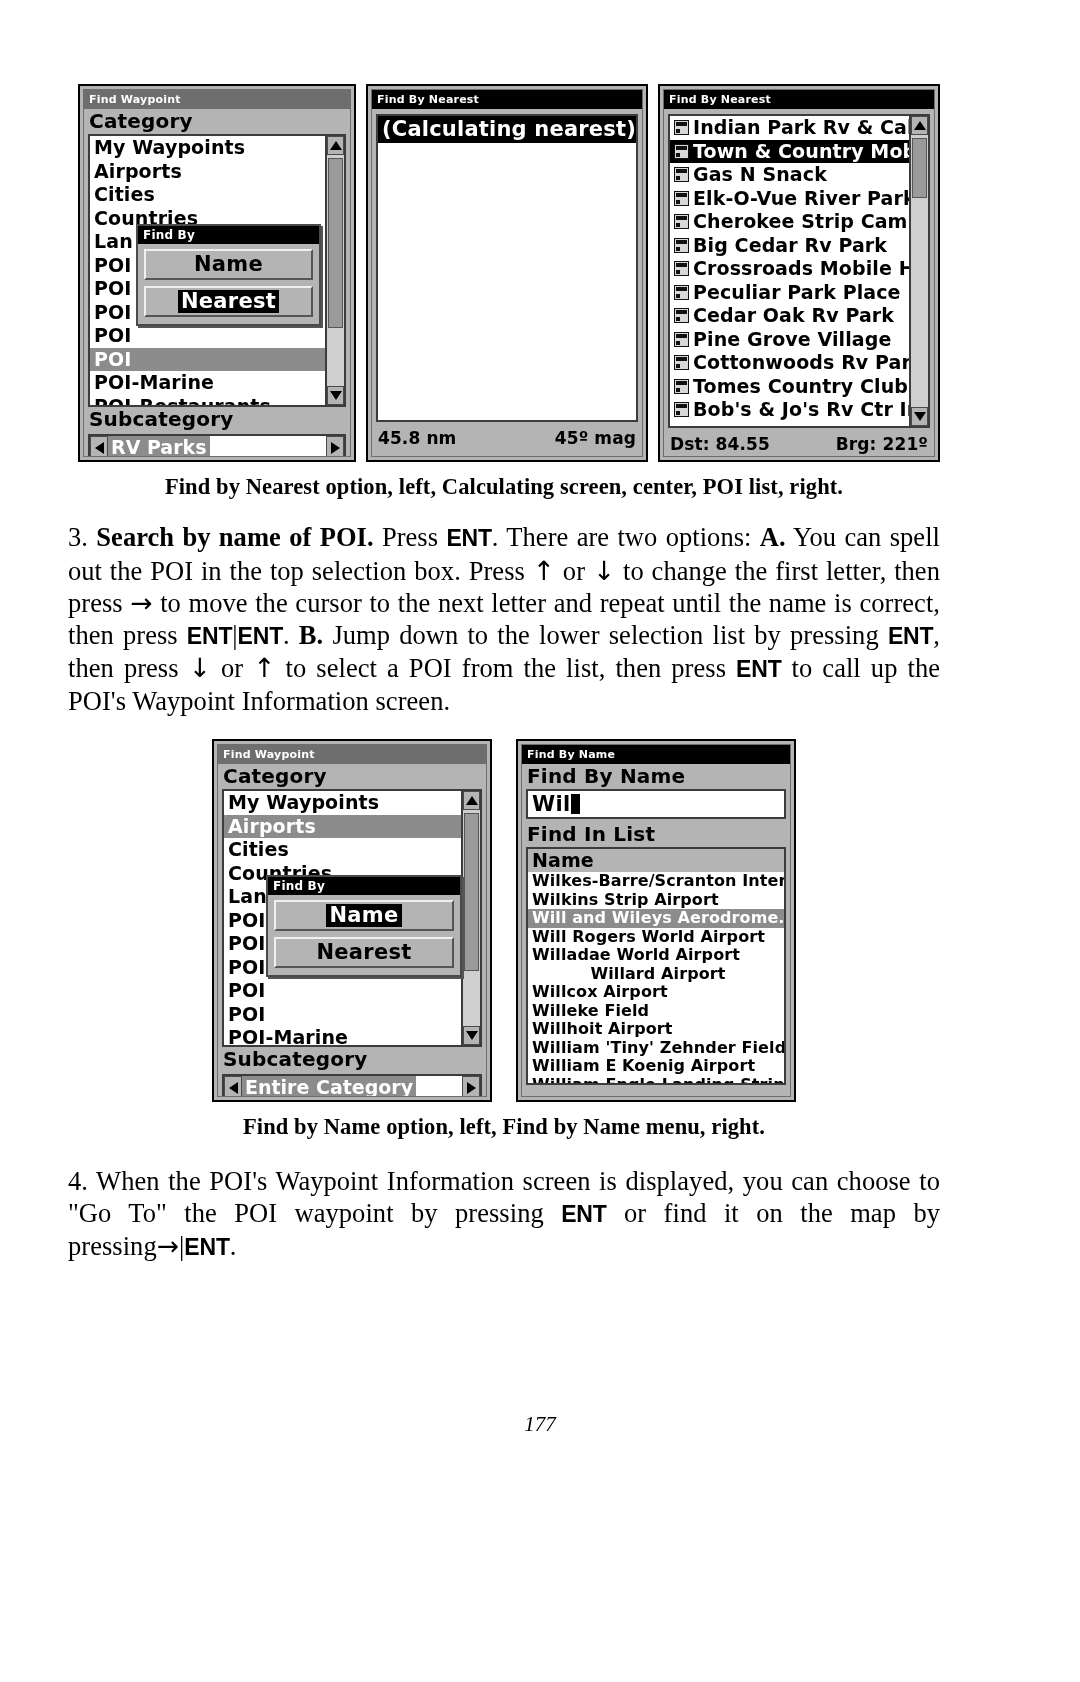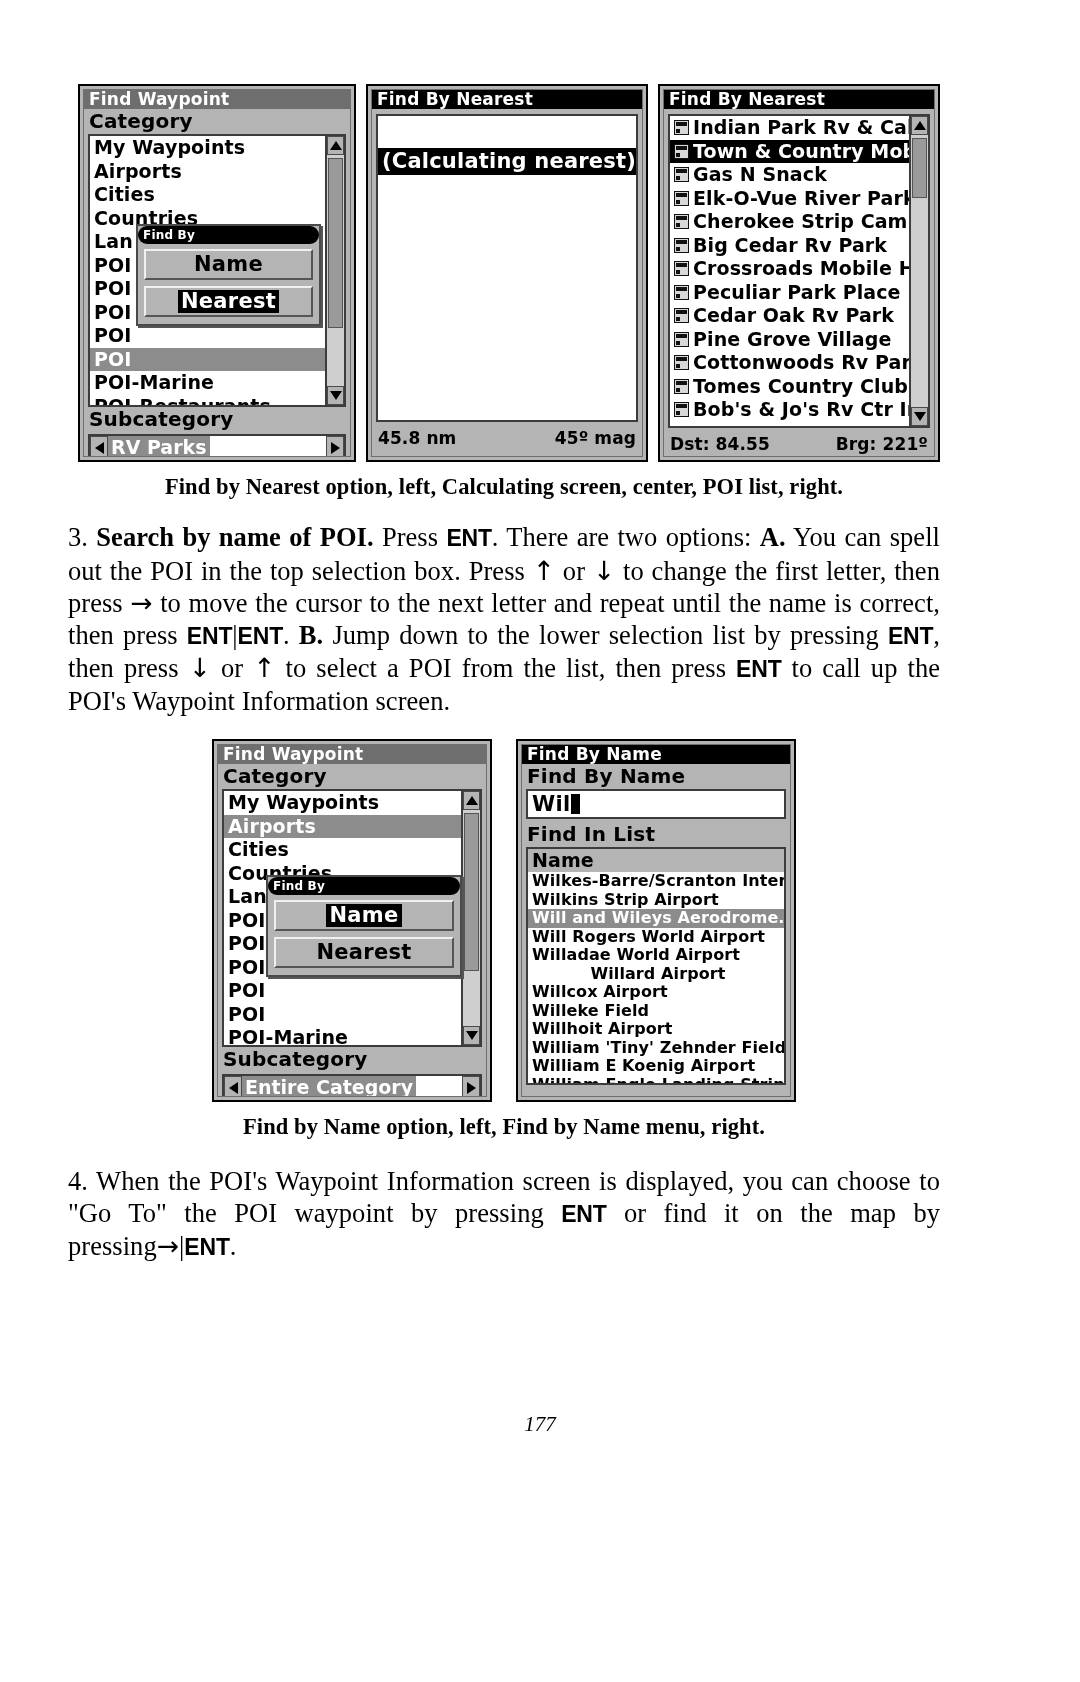--- a/index.html
+++ b/index.html
@@ -62,21 +62,21 @@
     border: 1px solid #6e6e6e;
     background: #b4b4b4;
     height: 100%;
     box-sizing: border-box;
     position: relative;
     overflow: hidden;
   }
   .titlebar {
     background: #000;
     color: #fff;
-    font-size: 17px;
+    font-size: 11px;
     line-height: 19px;
     height: 19px;
     padding-left: 5px;
     letter-spacing: 0.2px;
     white-space: nowrap;
     overflow: hidden;
   }
   .titlebar.grey {
     background: #6e6e6e;
     color: #fff;
@@ -183,21 +183,21 @@
 
   
   .findby {
     position: absolute;
     background: #b4b4b4;
     border: 2px solid #4a4a4a;
     box-shadow: 2px 2px 0 #555;
     box-sizing: border-box;
     z-index: 5;
   }
-  .findby .titlebar { font-size: 12px; height: 18px; line-height: 18px; border-radius: 9px; }
+  .findby .titlebar { font-size: 12px; height: 18px; line-height: 18px; }
   .fb-body { padding: 5px 6px 7px 6px; }
   .fb-btn {
     background: #b4b4b4;
     border-top: 2px solid #f0f0f0;
     border-left: 2px solid #f0f0f0;
     border-right: 2px solid #555;
     border-bottom: 2px solid #555;
     box-sizing: border-box;
     height: 31px;
     display: flex;
@@ -256,21 +256,20 @@
 
   
   .calcbanner {
     background: #000;
     color: #fff;
     font-size: 21px;
     line-height: 27px;
     padding-left: 4px;
     white-space: nowrap;
     letter-spacing: 0.2px;
-    margin-top: 32px;
   }
 
   
   p.body {
     font-size: 26.5px;
     line-height: 31.5px;
     margin: 22px 0 0 0;
     text-align: justify;
     text-align-last: left;
     letter-spacing: 0.05px;

